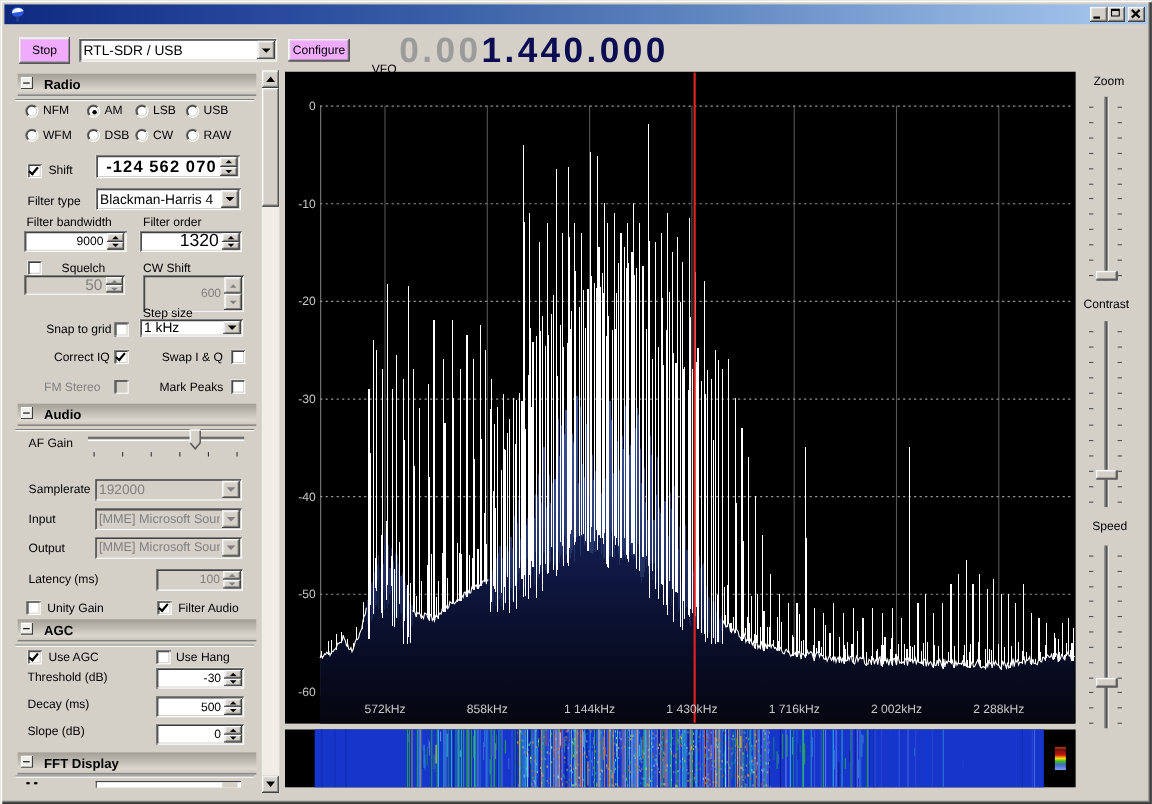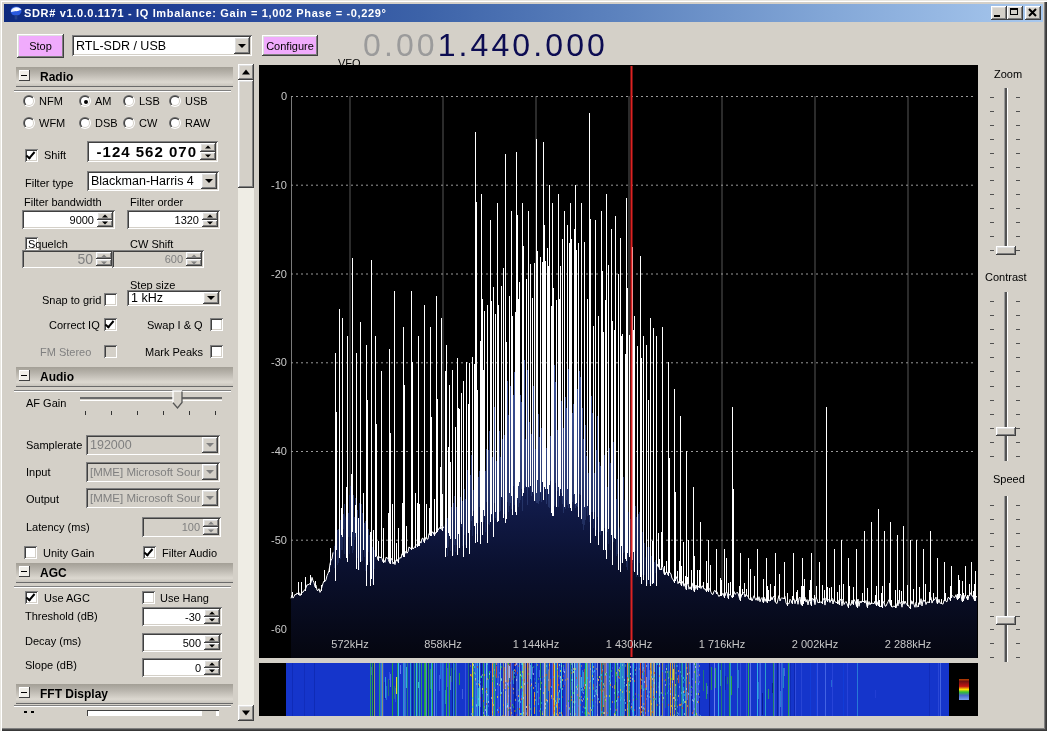--- a/index.html
+++ b/index.html
@@ -75,41 +75,40 @@
 .arrg { width:0; height:0; position:absolute; left:50%; top:50%; transform:translate(-50%,-50%); }
 
 </style></head><body>
 <div class="title">
     <svg style="position:absolute;left:5px;top:2px" width="14" height="14" viewBox="0 0 14 14">
       <ellipse cx="7" cy="5" rx="5.5" ry="4.5" fill="#2a5adf"></ellipse>
       <path d="M2 5 A5.5 4.5 0 0 1 12.5 4 L2 6 Z" fill="#e8f0ff"></path>
       <ellipse cx="7.5" cy="3.6" rx="2.6" ry="1.6" fill="#ffffff"></ellipse>
       <rect x="5.7" y="9" width="2.6" height="4.5" fill="#24408a"></rect>
     </svg>
-    <div class="txt">SDR# v1.0.0.1171 - IQ Imbalance: Gain = 1,002 Phase = -0,229°</div>
   </div>
 <div class="wbtn" style="left:991px;top:6px">
     <div style="position:absolute;left:3px;bottom:3px;width:6px;height:2px;background:#000"></div>
   </div>
 <div class="wbtn" style="left:1007px;top:6px">
     <div style="position:absolute;left:3px;top:2px;width:8px;height:7px;border:1px solid #000;border-top-width:2px"></div>
   </div>
 <div class="wbtn" style="left:1025px;top:6px"><svg width="16" height="14">
       <path d="M4 3 L11 10 M11 3 L4 10" stroke="#000" stroke-width="2"></path>
     </svg></div>
 <div class="btn" style="left:17px;top:34px;width:47px;height:24px;font-size:11px">Stop</div>
 <div class="combo" style="left:72px;top:35px;width:180px;height:21px">
     <div class="combot" style="font-size:12.5px">RTL-SDR / USB</div>
     <div class="cbtn">
       <div class="ard"></div>
     </div>
   </div>
 <div class="btn" style="left:262px;top:35px;width:56px;height:21px;font-size:11px">Configure</div>
 <div class="lab" style="left:338px;top:57px">VFO</div>
-<div style="position:absolute;left:363px;top:27px;font-size:32px;font-weight:normal;letter-spacing:3.1px;white-space:pre"><span style="color:#9b9b9b">0.00</span><span style="color:#0c0c52">1.440.000</span></div>
+<div style="position:absolute;left:363px;top:27px;font-size:32px;font-weight:bold;letter-spacing:3.1px;white-space:pre"><span style="color:#9b9b9b">0.00</span><span style="color:#0c0c52">1.440.000</span></div>
 <div class="hdr" style="top:67px">
     <div class="hbtn"></div>
     <span>Radio</span>
   </div>
 <div class="groove" style="top:90px"></div>
 <div class="radio" style="left:23px;top:95px">
     <div class="rin"></div>
   </div>
 <div class="lab" style="left:39px;top:95px">NFM</div>
 <div class="radio" style="left:79px;top:95px">
@@ -169,45 +168,45 @@
     <div class="spin">
       <div class="spinb">
         <div class="aru"></div>
       </div>
       <div class="spinb">
         <div class="ard"></div>
       </div>
     </div>
   </div>
 <div class="numf" style="left:127px;top:210px;width:93px;height:19px">
-    <div class="numt" style="font-size:11px;">1320</div>
+    <div class="numt" style="font-size:16px;">1320</div>
     <div class="spin">
       <div class="spinb">
         <div class="aru"></div>
       </div>
       <div class="spinb">
         <div class="ard"></div>
       </div>
     </div>
   </div>
 <div class="cb" style="left:25px;top:237px"></div>
-<div class="lab" style="left:28px;top:238px">Squelch</div>
+<div class="lab" style="left:56px;top:238px">Squelch</div>
 <div class="lab" style="left:130px;top:238px">CW Shift</div>
 <div class="numf dis" style="left:22px;top:250px;width:92px;height:18px">
     <div class="numt" style="font-size:14px;">50</div>
     <div class="spin">
       <div class="spinb">
         <div class="aru"></div>
       </div>
       <div class="spinb">
         <div class="ard"></div>
       </div>
     </div>
   </div>
-<div class="numf dis" style="left:112px;top:250px;width:92px;height:18px">
+<div class="numf dis" style="left:130px;top:250px;width:92px;height:34px">
     <div class="numt" style="font-size:11px;">600</div>
     <div class="spin">
       <div class="spinb">
         <div class="aru"></div>
       </div>
       <div class="spinb">
         <div class="ard"></div>
       </div>
     </div>
   </div>

